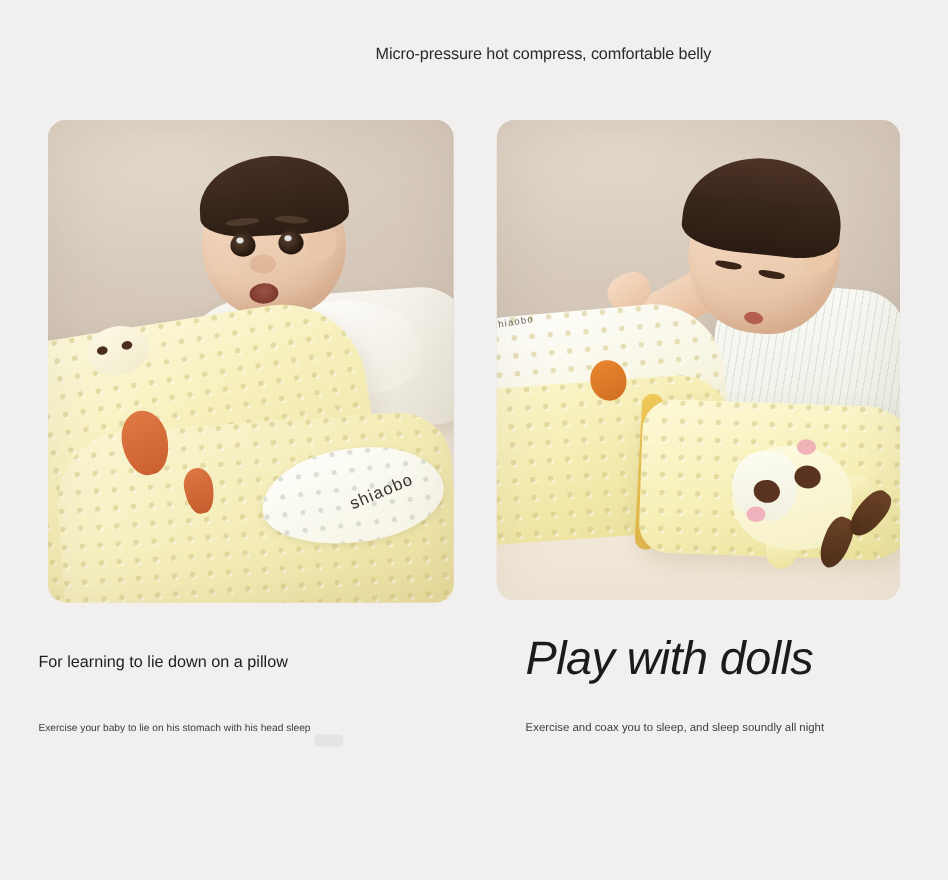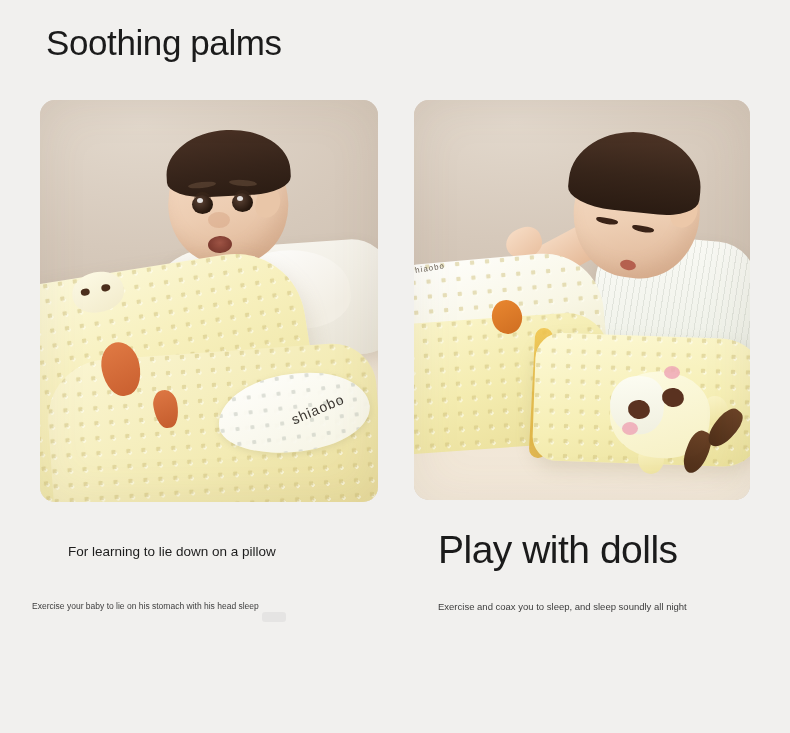--- a/index.html
+++ b/index.html
@@ -476,38 +476,38 @@
   }
 
   
   .cap-left-title {
     position: absolute;
     left: 32px; top: 543px;
     font-size: 13.5px;
     line-height: 18px;
     color: #1d1d1d;
     white-space: nowrap;
-    margin-left: 36px;
   }
   .cap-left-sub {
     position: absolute;
     left: 32px; top: 600px;
     font-size: 8.5px;
     line-height: 12px;
     color: #3d3d3d;
     white-space: nowrap;
   }
   .cap-right-title {
     position: absolute;
     left: 438px; top: 527px;
     font-size: 39px;
     line-height: 46px;
     letter-spacing: -0.5px;
     color: #1b1b1b;
     white-space: nowrap;
+    font-style: italic;
   }
   .cap-right-sub {
     position: absolute;
     left: 438px; top: 600px;
     font-size: 9.5px;
     line-height: 13px;
     color: #3d3d3d;
     white-space: nowrap;
   }
   .artifact {
@@ -515,21 +515,21 @@
     left: 262px; top: 612px;
     width: 24px; height: 10px;
     background: rgba(180,180,180,.18);
     border-radius: 3px;
   }
 </style>
 </head>
 <body>
 
 <div class="header">
-  <div class="title-main">Soothing palms</div>
+  <div class="title-sub">Micro-pressure hot compress, comfortable belly</div>
 </div>
 
 <div class="photo photo-left">
   <div class="scene">
     <div class="wall"></div>
     <div class="floor" style="height:44%"></div>
     <div class="floor-line" style="top:222px"></div>
 
     <div class="baby">
       <div class="bl-body"></div>

